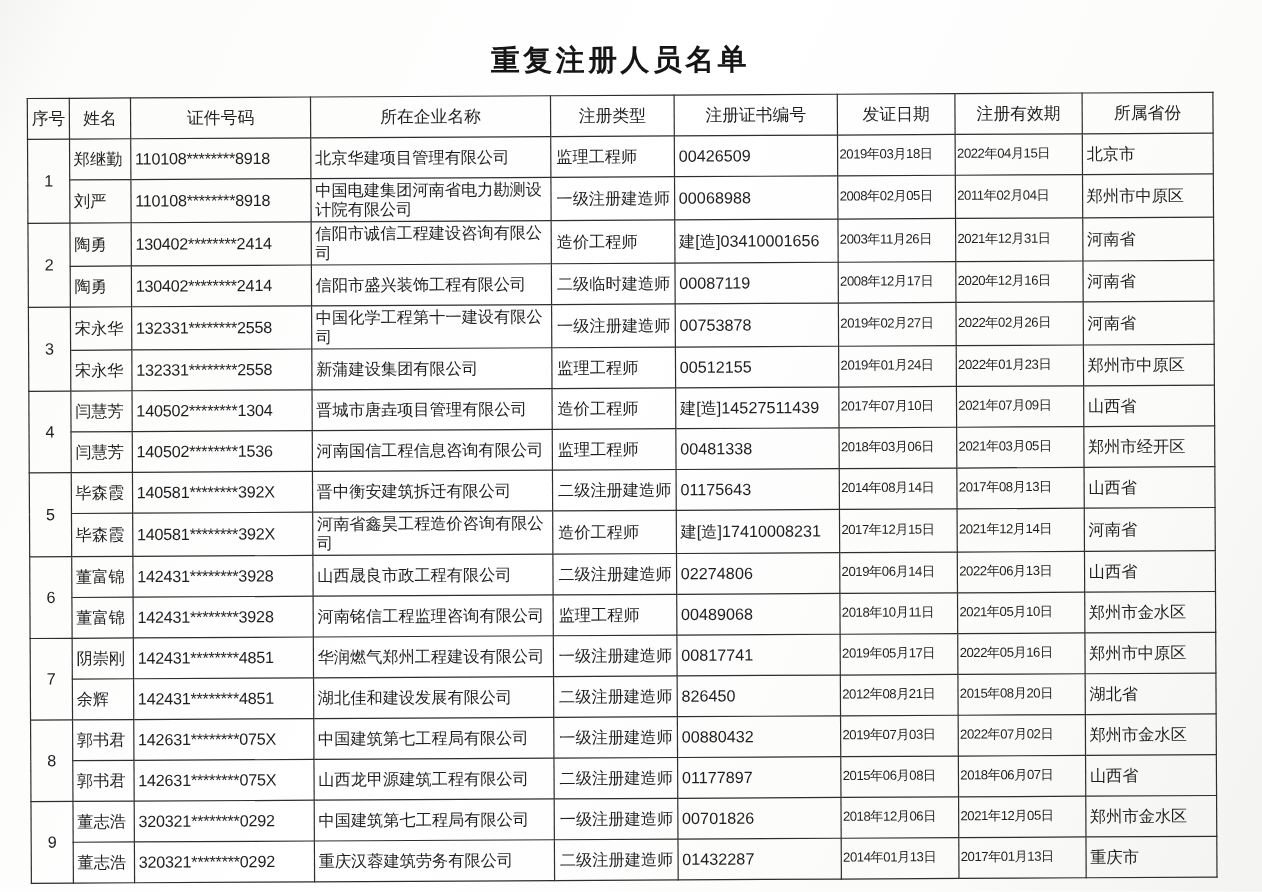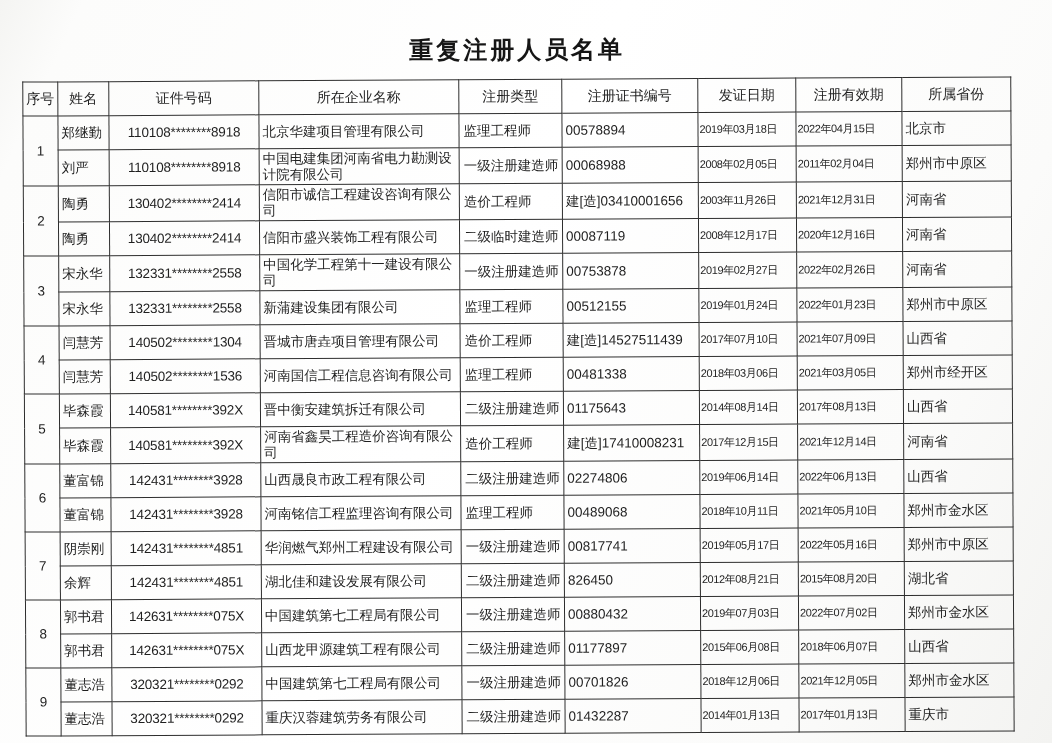--- a/index.html
+++ b/index.html
@@ -50,21 +50,21 @@
   }
   .reg-table th {
     font-weight: normal;
     text-align: center;
     height: 29px;
     font-size: 14px;
   }
   .reg-table td { height: 29px; }
   td.col-serial   { text-align: center; }
   td.col-name     { text-align: left; }
-  td.col-id       { text-align: center; letter-spacing: -0.2px; }
+  td.col-id       { text-align: left; letter-spacing: -0.2px; }
   td.col-company  { text-align: left; }
   td.col-regtype  { text-align: left; padding-left: 4px; margin-left: 23px; }
   td.col-certno   { text-align: left; }
   td.col-issue, td.col-valid {
     text-align: left;
     font-size: 11px;
     padding: 1px 1px;
     letter-spacing: -0.4px;
     white-space: nowrap;
   }
@@ -101,21 +101,21 @@
           <th>所属省份</th>
         </tr>
       </thead>
       <tbody>
           <tr>
             <td rowspan="2" class="col-serial">1</td>
             <td class="col-name">郑继勤</td>
             <td class="col-id">110108********8918</td>
             <td class="col-company">北京华建项目管理有限公司</td>
             <td class="col-regtype">监理工程师</td>
-            <td class="col-certno">00578894</td>
+            <td class="col-certno">00426509</td>
             <td class="col-issue">2019年03月18日</td>
             <td class="col-valid">2022年04月15日</td>
             <td class="col-province">北京市</td>
           </tr>
           <tr>
             <td class="col-name">刘严</td>
             <td class="col-id">110108********8918</td>
             <td class="col-company">中国电建集团河南省电力勘测设计院有限公司</td>
             <td class="col-regtype">一级注册建造师</td>
             <td class="col-certno">00068988</td>

